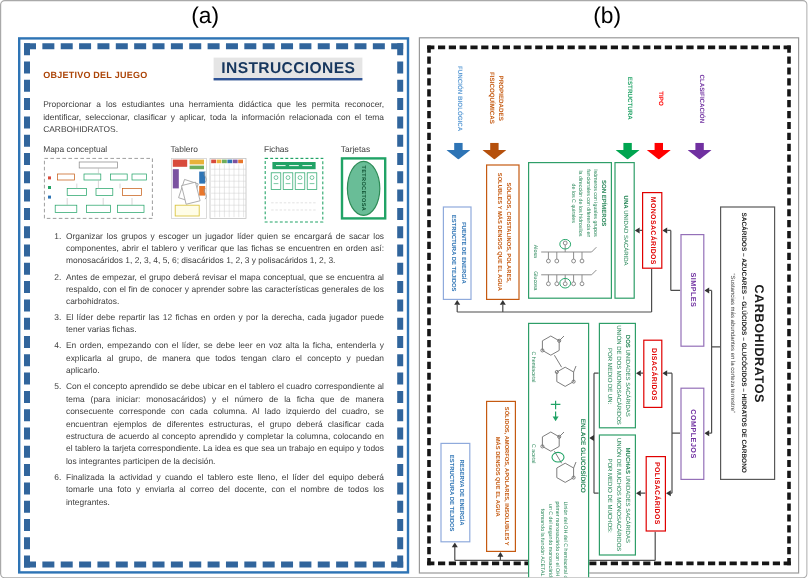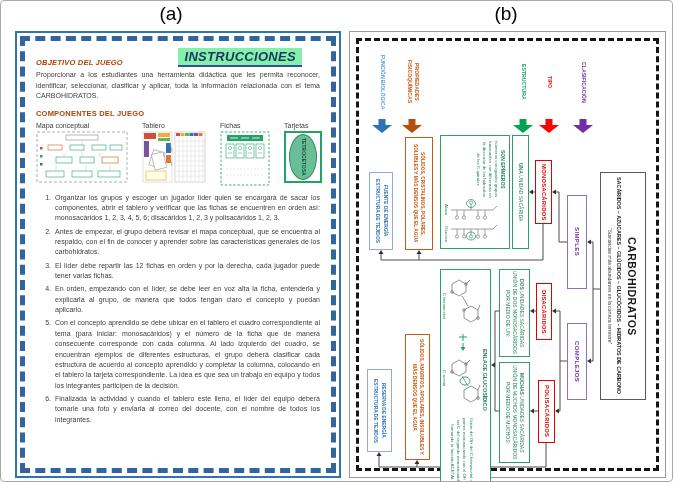--- a/index.html
+++ b/index.html
@@ -5,23 +5,23 @@
   html,body{margin:0;padding:0;background:#fff;}
   .fig{position:relative;width:673px;height:482px;background:#fff;border:1px solid #a9a9a9;border-radius:4px;
        font-family:"Liberation Sans",sans-serif;overflow:hidden;box-sizing:border-box;}
   .fig-label{position:absolute;top:2px;font-size:19px;color:#000;text-align:center;}
   .fig-label.a{left:0;width:340px;}
   .fig-label.b{left:340px;width:330px;}
 
   
   .panel-a{position:absolute;left:14px;top:30px;width:326px;height:447px;border:2px solid #2E74B5;background:#fff;box-sizing:border-box;}
   .pa-inner{position:absolute;inset:3px;border:5px dashed #31659C;padding:7px 11px 4px 11px;overflow:hidden;}
-  .pa-head{display:flex;justify-content:space-between;align-items:flex-end;margin-bottom:3px;font-style:italic;}
+  .pa-head{display:flex;justify-content:space-between;align-items:flex-end;margin-bottom:16px;}
   .h-orange{color:#AC4508;font-weight:bold;font-size:7.5px;letter-spacing:0.2px;}
-  .pa-title{align-self:flex-start;background:#86efac;color:#17375E;font-weight:bold;font-size:13px;
+  .pa-title{align-self:flex-start;background:#e5e5e5;color:#17375E;font-weight:bold;font-size:13px;
             padding:1px 6px;border-bottom:2px solid #2F5496;margin-right:18px;letter-spacing:0.3px;}
   .pa-body{font-size:7px;line-height:1.5;color:#3d3d3d;text-align:justify;margin:2px 0 7px 0;}
   .components{display:flex;gap:14px;margin:4px 0 7px 0;}
   .comp{display:flex;flex-direction:column;}
   .comp-label{font-size:7px;color:#3d3d3d;margin-bottom:2px;}
   .tarjeta-card{width:38px;height:52px;border:2px solid #21A366;background:#fff;display:flex;align-items:center;justify-content:center;box-sizing:border-box;}
   .tarjeta-ellipse{width:26px;height:44px;border-radius:50%;background:#69BD97;border:1px solid #2E8B57;display:flex;align-items:center;justify-content:center;}
   .pa-steps{margin:3px 0 0 0;padding-left:17px;font-size:7px;line-height:1.48;color:#3d3d3d;text-align:justify;}
   .pa-steps li{margin-bottom:3px;padding-left:2px;}
 
@@ -69,21 +69,20 @@
   <div class="fig-label b">(b)</div>
 
   <div class="panel-a">
     <div class="pa-inner">
       <div class="pa-head">
         <span class="h-orange">OBJETIVO DEL JUEGO</span>
         <span class="pa-title">INSTRUCCIONES</span>
       </div>
       <p class="pa-body">Proporcionar a los estudiantes una herramienta didáctica que les permita reconocer, identificar, seleccionar, clasificar y aplicar, toda la información relacionada con el tema CARBOHIDRATOS.</p>
 
-      <div class="h-orange">COMPONENTES DEL JUEGO</div>
       <div class="components">
         <div class="comp">
           <span class="comp-label">Mapa conceptual</span>
           <svg width="92" height="52" viewBox="0 0 92 52">
             <rect x="1" y="1" width="90" height="50" fill="#fff" stroke="#999" stroke-width="0.8" stroke-dasharray="3 2"></rect>
             <rect x="30" y="4" width="32" height="5" fill="none" stroke="#888" stroke-width="0.6"></rect>
             <rect x="12" y="14" width="14" height="5" fill="none" stroke="#C55A11" stroke-width="0.6"></rect>
             <rect x="34" y="14" width="14" height="5" fill="none" stroke="#21A366" stroke-width="0.6"></rect>
             <rect x="56" y="14" width="14" height="5" fill="none" stroke="#21A366" stroke-width="0.6"></rect>
             <rect x="74" y="14" width="12" height="5" fill="none" stroke="#21A366" stroke-width="0.6"></rect>

